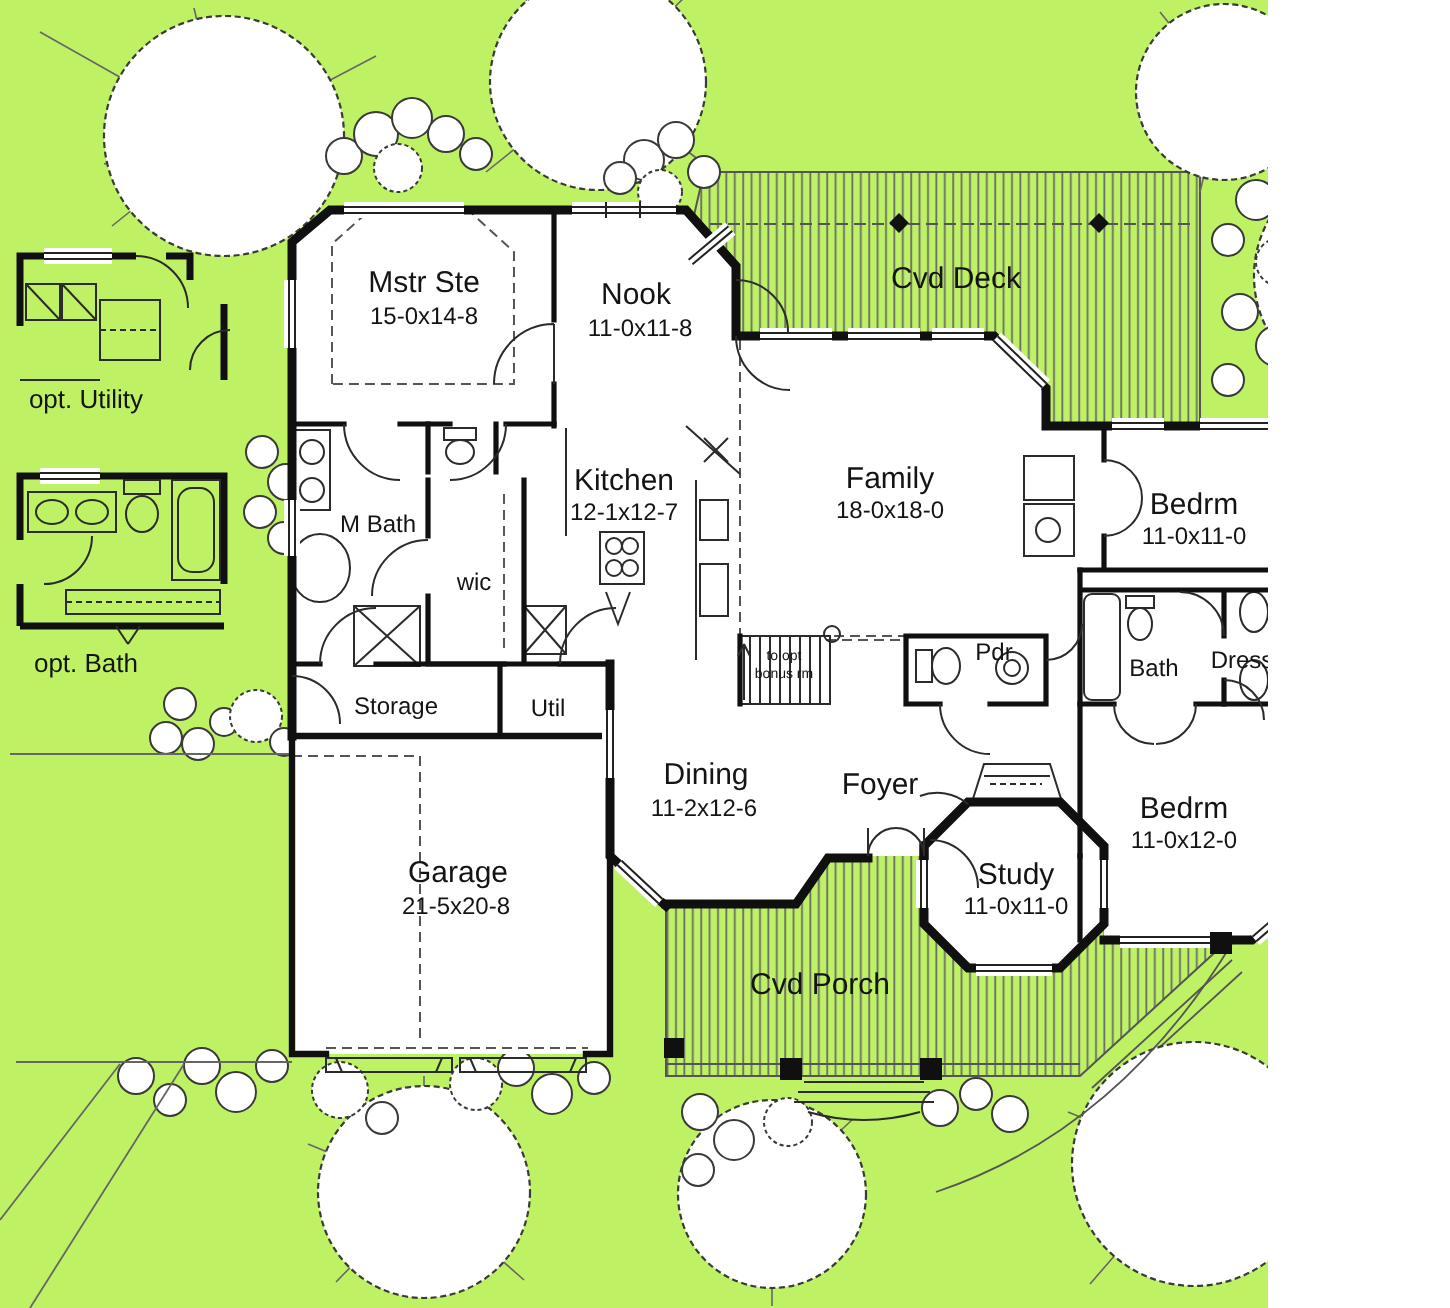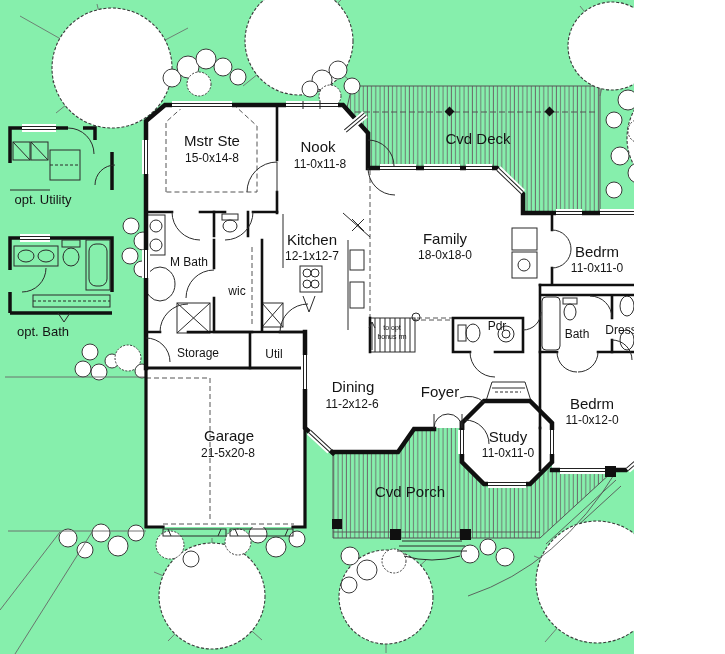--- a/index.html
+++ b/index.html
@@ -1,16 +1,16 @@
 <!DOCTYPE html>
 <html><head>
 <meta charset="utf-8">
 <style>
   html,body{margin:0;padding:0;background:#ffffff;}
-  #stage{position:relative;width:634px;height:654px;background:#86efac;overflow:hidden;
+  #stage{position:relative;width:634px;height:654px;background:#bef264;overflow:hidden;
          font-family:"Liberation Sans", sans-serif;}
   svg{display:block}
   text{fill:#141414;}
   .room-name{font-size:15px;}
   .room-dims{font-size:12px;}
   .small-label{font-size:12px;}
   .opt-label{font-size:13px;}
   .tiny-label{font-size:7px;}
   .mid{text-anchor:middle;}
 </style>

